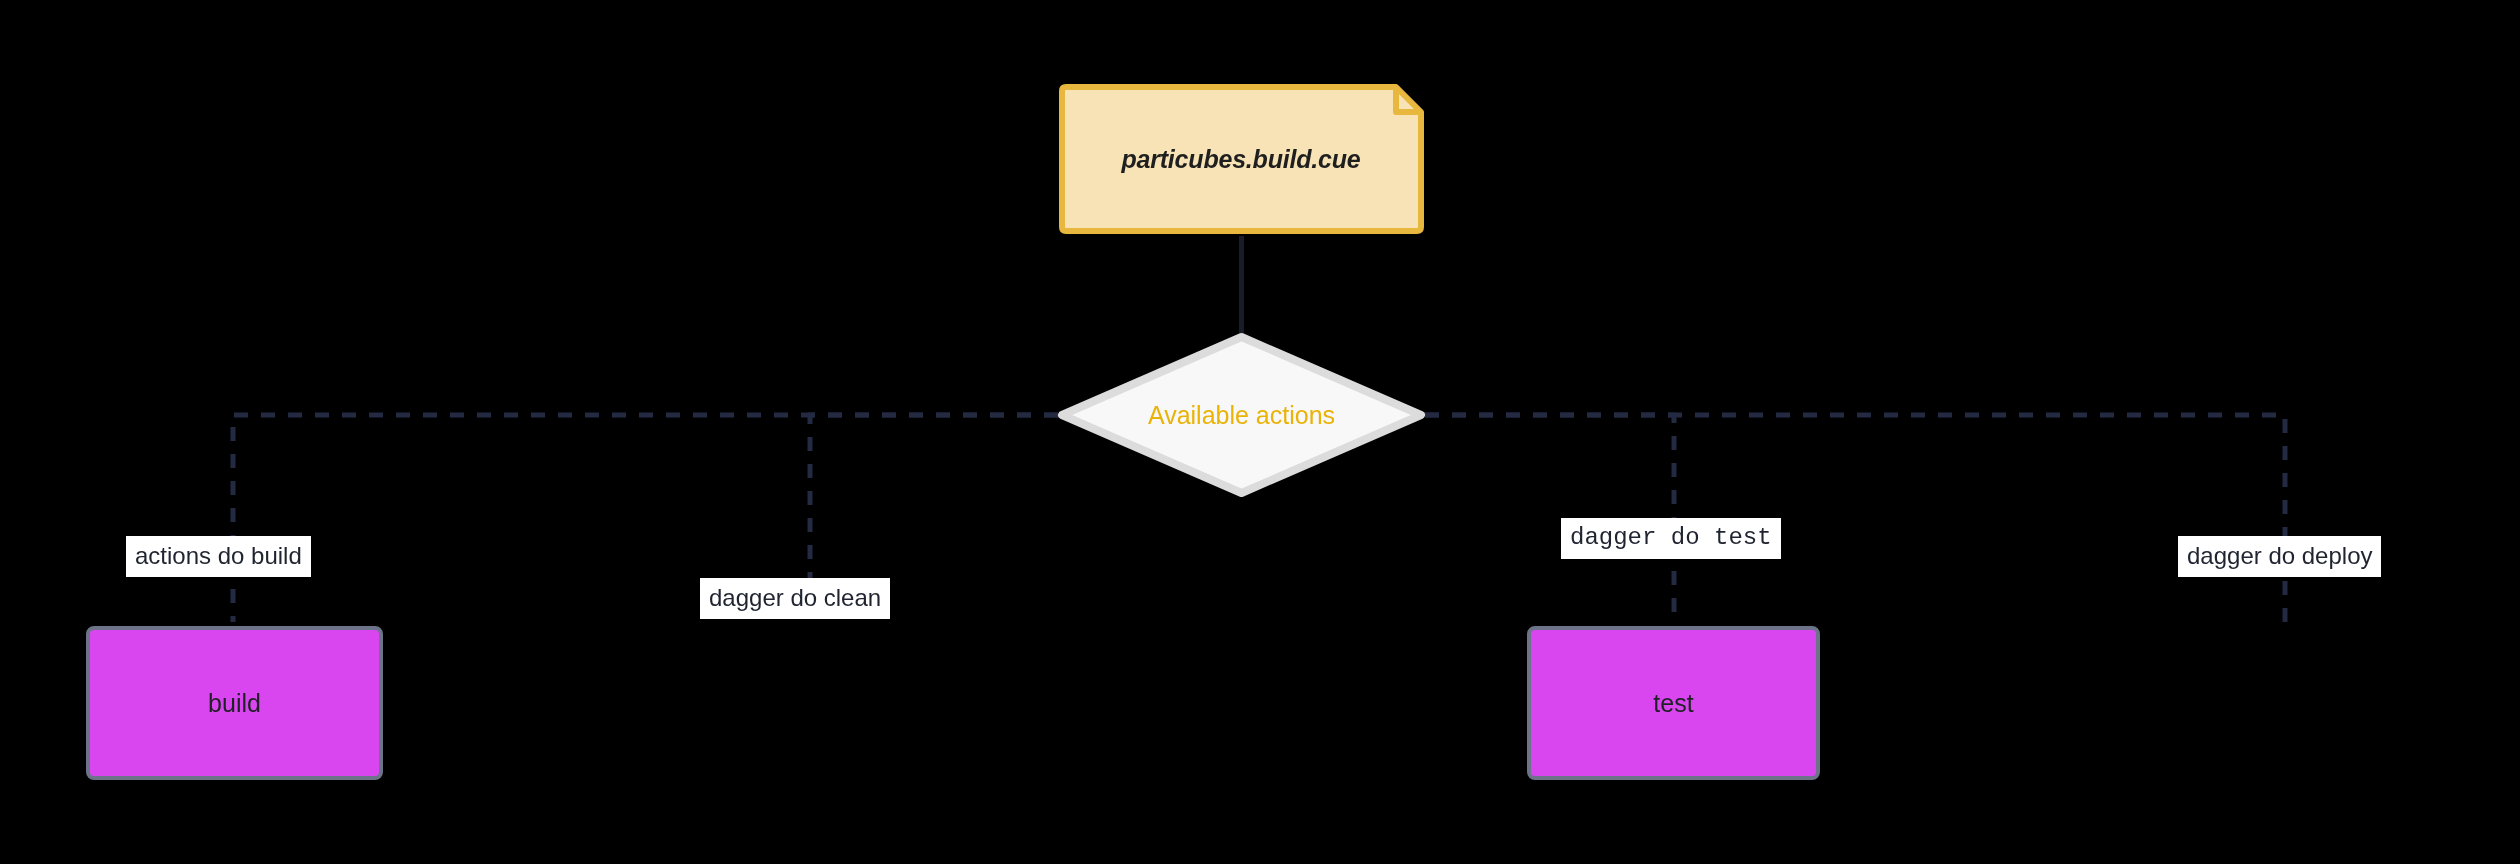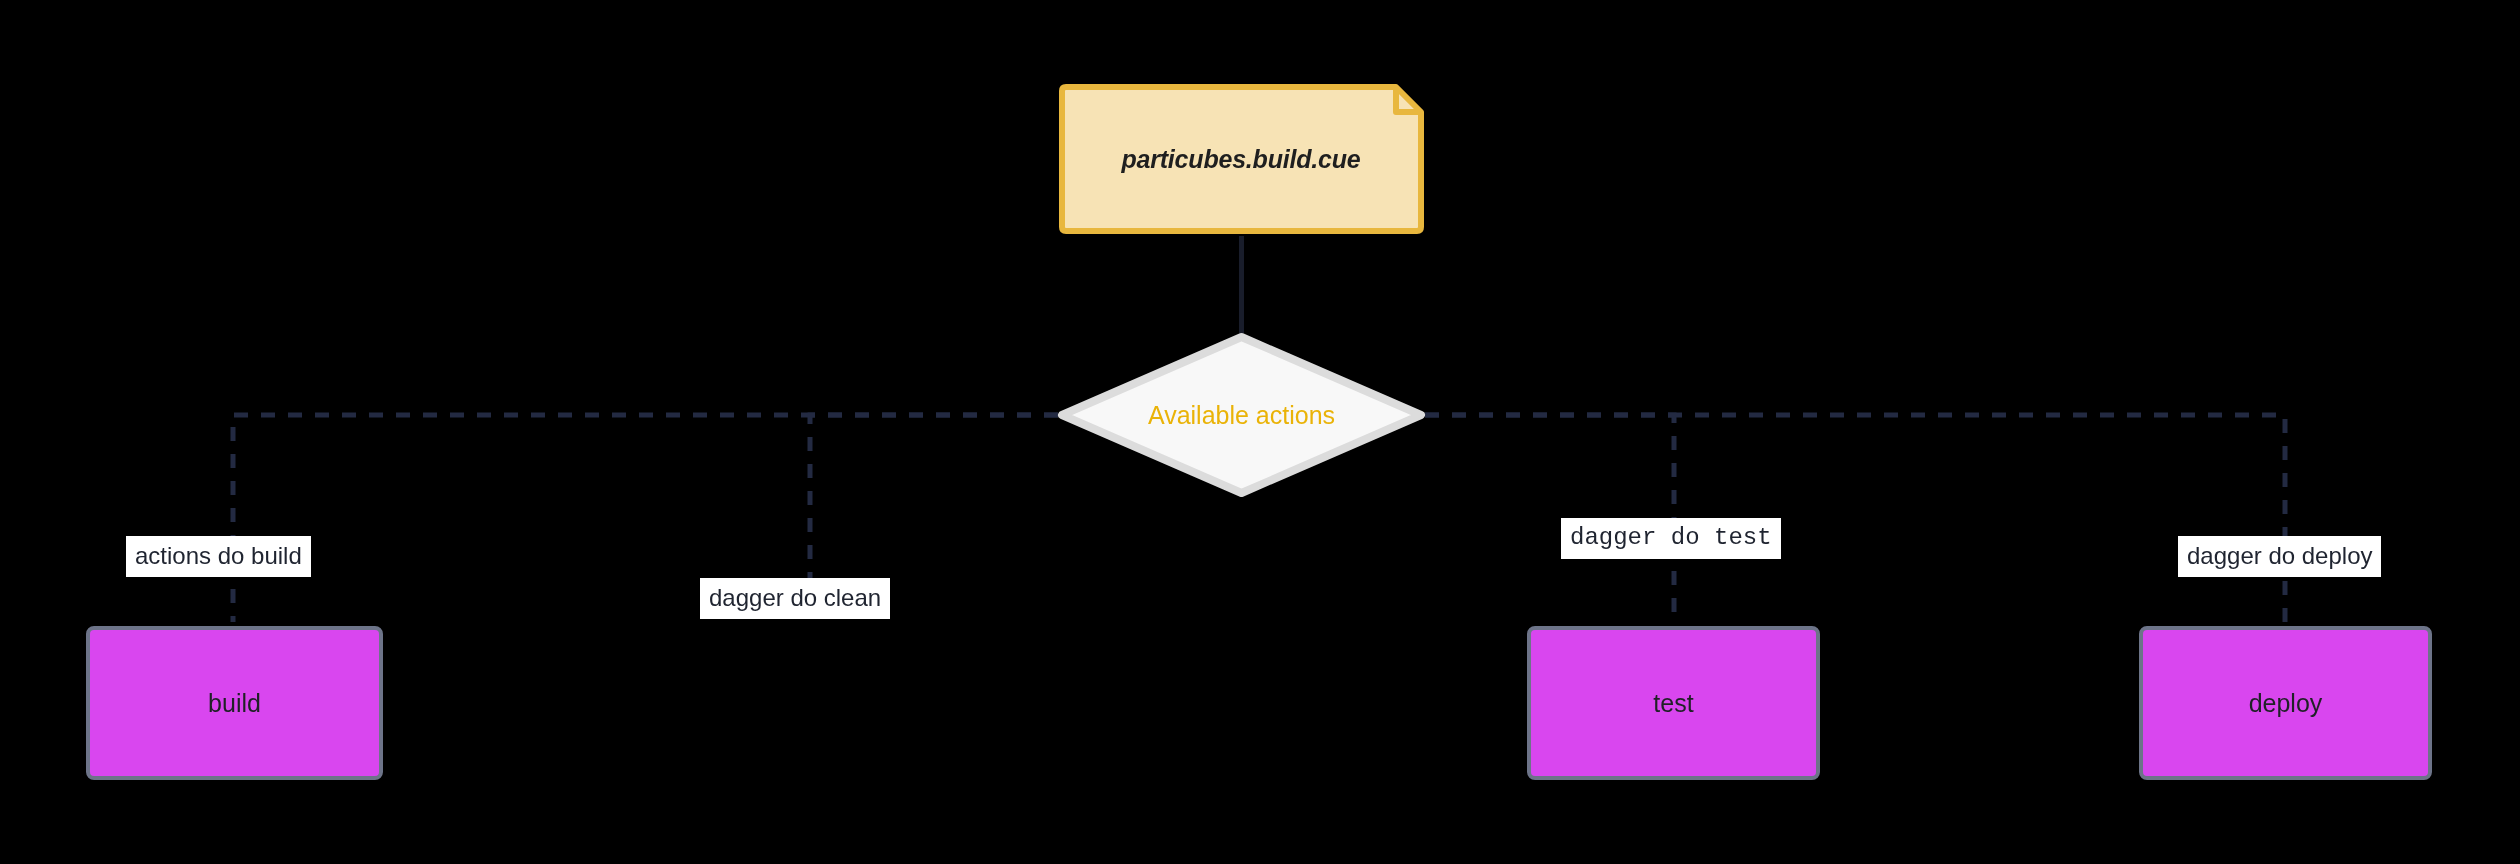--- a/index.html
+++ b/index.html
@@ -160,17 +160,14 @@
 
   <div class="action-node" style="left:86px; top:626px; width:297px;">
     <span class="action-label">build</span>
   </div>
 
 
   <div class="action-node" style="left:1527px; top:626px; width:293px;">
     <span class="action-label">test</span>
   </div>
 
-  <div class="action-node" style="left:2139px; top:626px; width:293px;">
-    <span class="action-label">deploy</span>
-  </div>
 
 </div>
 
 </body></html>

